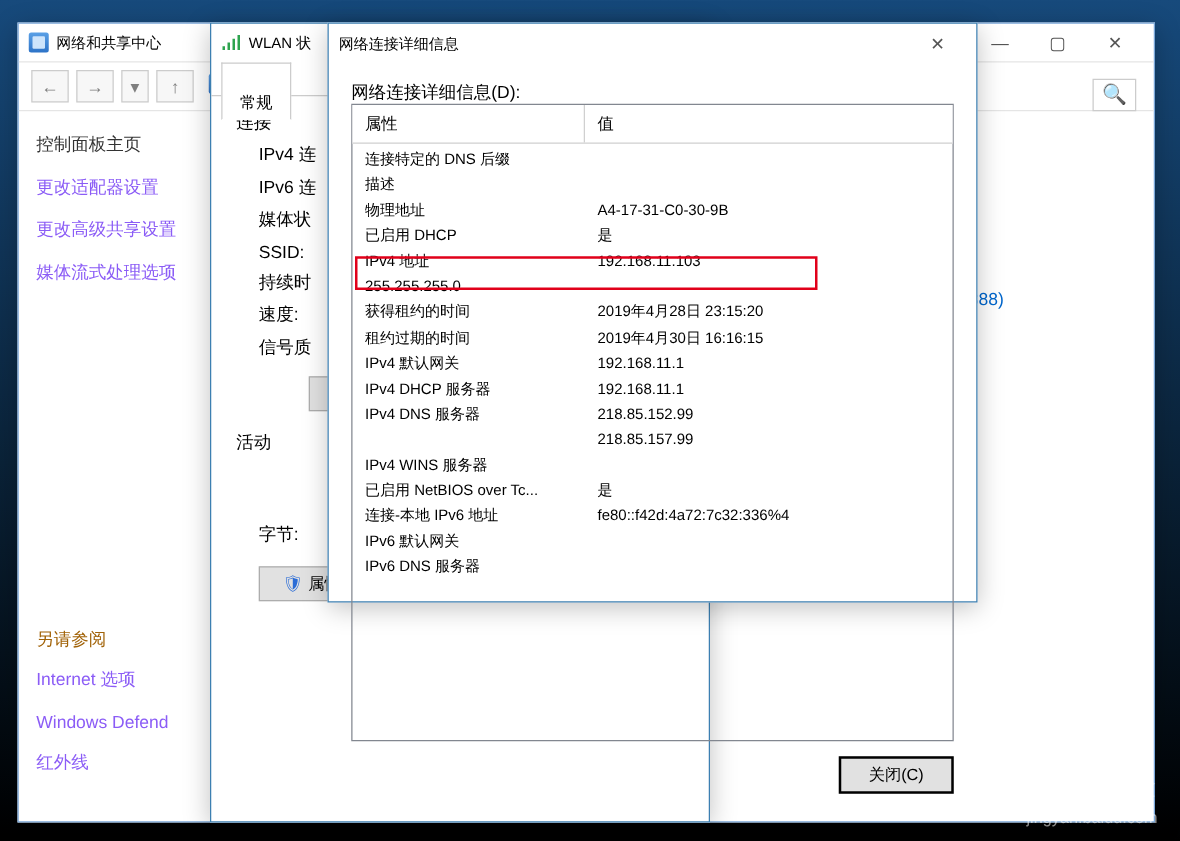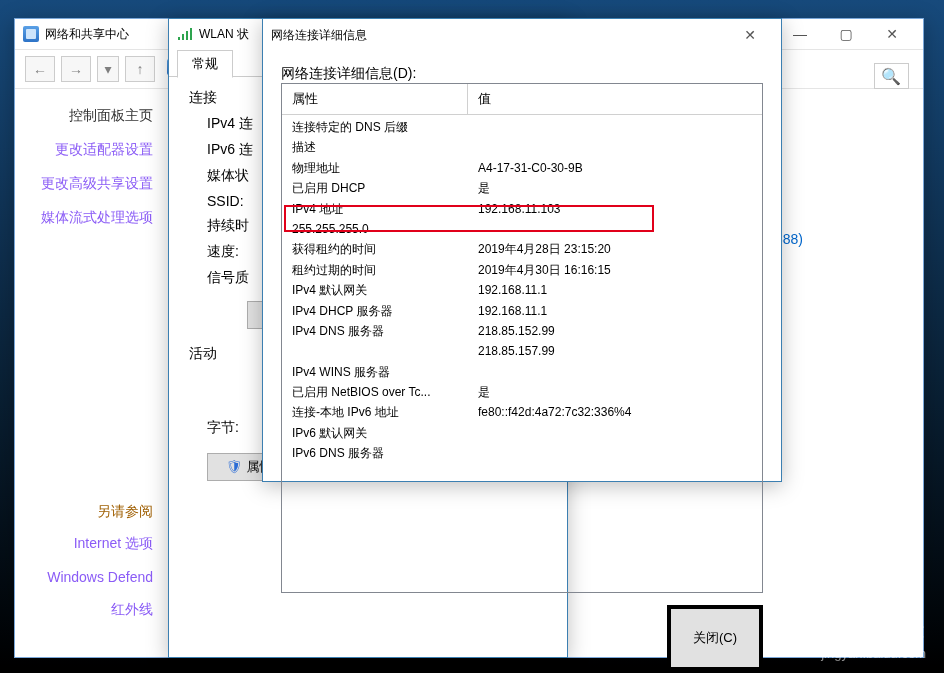--- a/index.html
+++ b/index.html
@@ -11,31 +11,31 @@
 .titlebar .ticon { width: 16px; height: 16px; margin-right: 6px; display:inline-flex; align-items:center; justify-content:center; }
 .winbtns { margin-left: auto; display: flex; gap: 0; }
 .winbtn { width: 46px; height: 30px; display:flex; align-items:center; justify-content:center; color:#555; font-size:14px; }
 .closebtn { font-size: 14px; }
 
 
 .cp { left: 14px; top: 18px; width: 910px; height: 640px; border-color:#7aa7d9; }
 .cp-toolbar { height: 40px; border-top: 1px solid #e5e5e5; border-bottom: 1px solid #e5e5e5; display:flex; align-items:center; padding:0 10px; gap:6px; }
 .cp-toolbar .navbtn { width:30px; height:26px; border:1px solid #ccc; background:#f7f7f7; display:flex; align-items:center; justify-content:center; color:#7f7f7f; font-size:14px; }
 .cp-body { display:flex; height: calc(100% - 70px); }
-.cp-sidebar { width: 152px; padding: 18px 14px; font-size:14px;text-align:right; }
+.cp-sidebar { width: 152px; padding: 18px 14px; font-size:14px; }
 .cp-sidebar a { display:block; color:#8b5cf6; text-decoration:none; margin-bottom:16px; white-space:nowrap; }
 .cp-sidebar .hdr { color:#333; margin-bottom:16px; }
 .cp-main { flex:1; padding: 14px 24px; font-size:14px; position:relative; }
 .cp-search { position:absolute; right:14px; top:44px; width:35px; height:26px; border:1px solid #ccc; display:flex; align-items:center; justify-content:center; color:#888; }
 .cp-ssid { position:absolute; right:120px; top:212px; color:#0066cc; font-size:14px; }
 
 
 .wlan { left: 168px; top: 18px; width: 400px; height: 640px; }
 .wlan-tab { height:28px; border-bottom:1px solid #ccc; padding: 0 8px; }
-.wlan-tab span { display:inline-block; padding:4px 14px 4px; border:1px solid #ccc; border-bottom-color:#fff; background:#fff; position:relative; top:1px; font-size:13px; }
+.wlan-tab span { display:inline-block; padding:22px 14px 4px; border:1px solid #ccc; border-bottom-color:#fff; background:#fff; position:relative; top:1px; font-size:13px; }
 .wlan-body { padding: 12px 20px; font-size:14px; }
 .wlan-group { margin-bottom: 16px; }
 .wlan-group h4 { font-weight:normal; margin-bottom: 8px; }
 .wlan-row { display:flex; margin: 8px 0 8px 18px; }
 .wlan-row .k { width: 80px; color:#000; }
 .wlan-btn-row { margin: 14px 0 8px 58px; }
 .wbtn { display:inline-block; padding:4px 18px; border:1px solid #adadad; background:#e1e1e1; font-size:13px; }
 .shield { color:#2b6cd6; margin-right:4px; }
 
 
@@ -47,21 +47,21 @@
 .detail-hdr { display:flex; border-bottom:1px solid #d0d0d0; background:#fff; font-size:13px; }
 .detail-hdr div { padding:6px 10px; border-right:1px solid #d0d0d0; }
 .detail-hdr .c1 { width: 186px; }
 .detail-hdr .c2 { flex:1; border-right:none; }
 .detail-rows { padding: 2px 0; }
 .drow { display:flex; font-size:12px; line-height:1.7; padding: 0 10px; }
 .drow .c1 { width: 186px; white-space:nowrap; }
 .drow .c2 { flex:1; }
 .highlight { position:absolute; border:2px solid #e1001a; pointer-events:none; }
 .detail-footer { text-align:right; padding-top: 12px; }
-.dlgbtn { padding:20px 22px; border:4px solid #000000; background:#e1e1e1; font-size:13px; }
+.dlgbtn { padding:4px 22px; border:2px solid #000000; background:#e1e1e1; font-size:13px; }
 
 
 .wm { position:absolute; right:18px; bottom:10px; color:rgba(255,255,255,.55); font-size:13px; text-align:right; line-height:1.4; }
 .wm .logo { font-size:22px; font-weight:300; letter-spacing:1px; opacity:.6; }
 
 
 .icon-signal { width:14px; height:12px; position:relative; display:inline-block; }
 .icon-signal i { position:absolute; bottom:0; width:2px; background:#2ea44f; }
 .icon-signal i:nth-child(1){ left:0; height:3px;} .icon-signal i:nth-child(2){ left:4px; height:6px;} .icon-signal i:nth-child(3){ left:8px; height:9px;} .icon-signal i:nth-child(4){ left:12px; height:12px;}
 .icon-net { width:16px; height:16px; display:inline-block; background:linear-gradient(#5aa0e6,#2d73c7); border-radius:2px; position:relative; }

